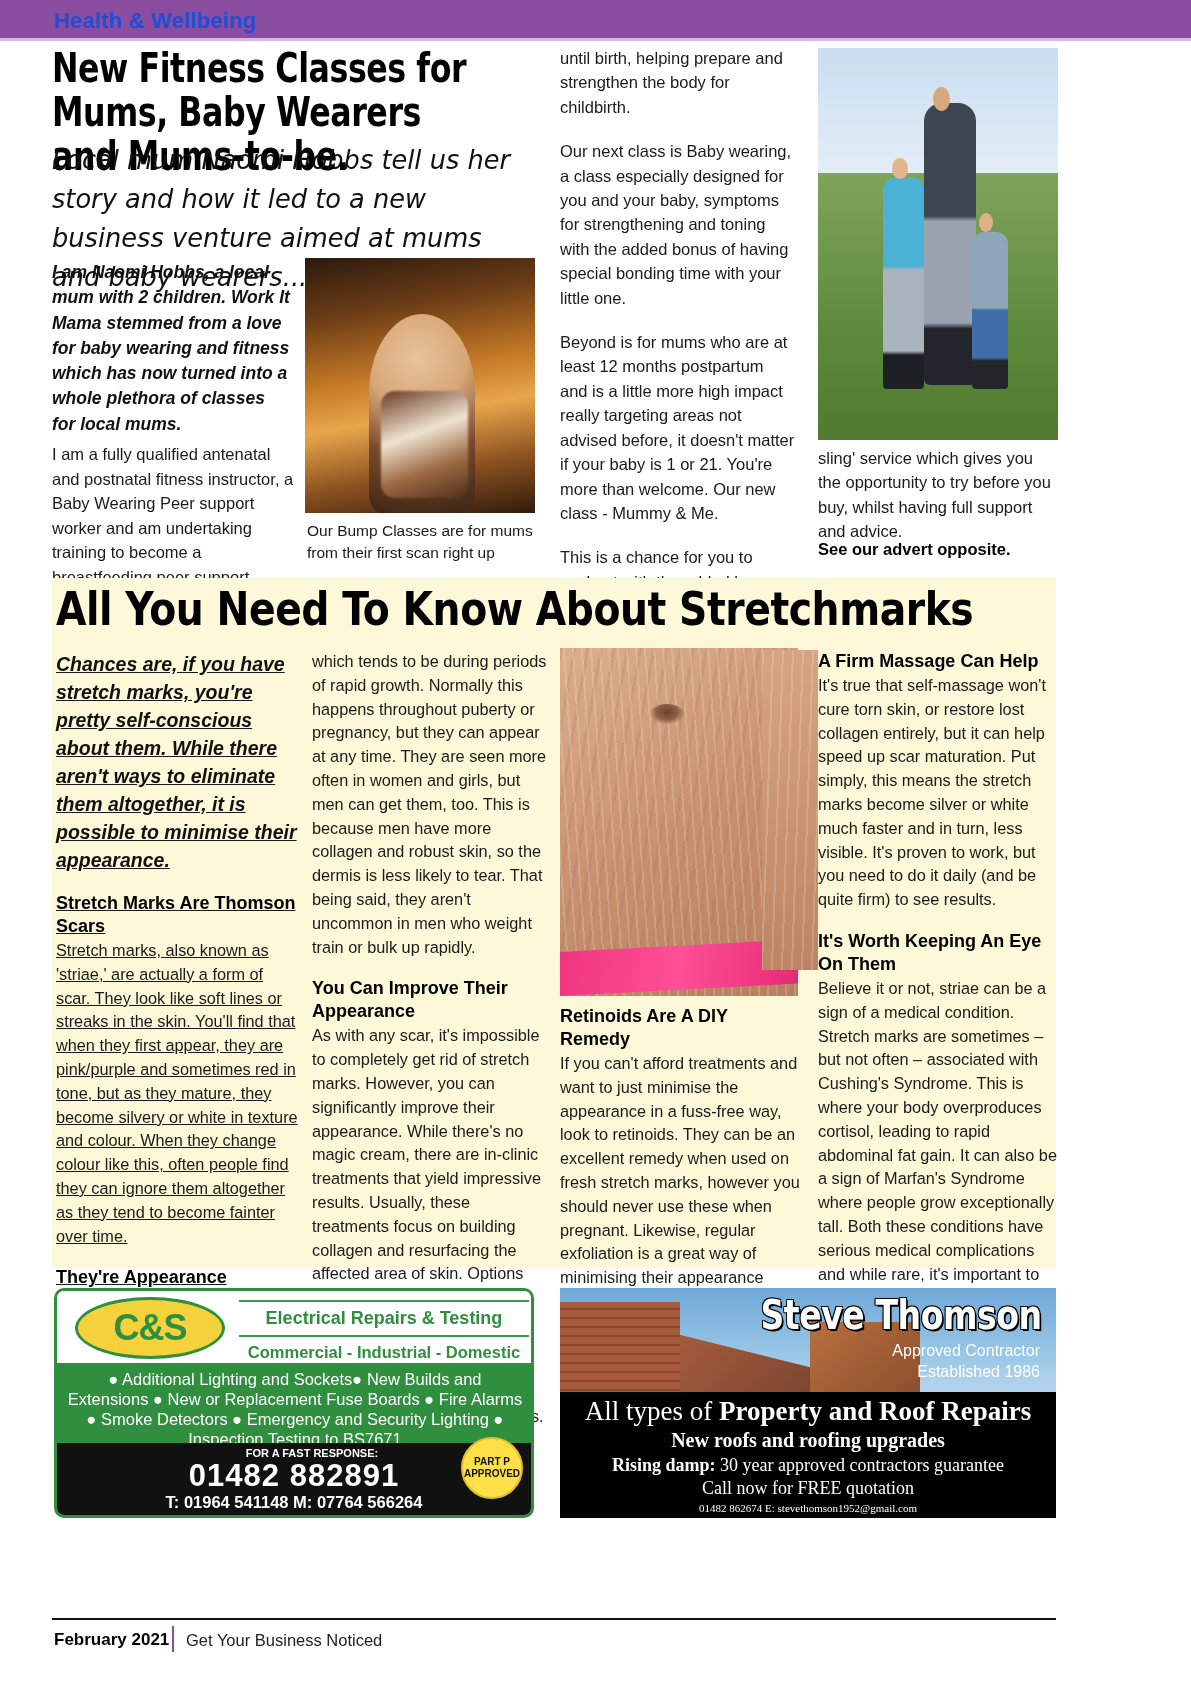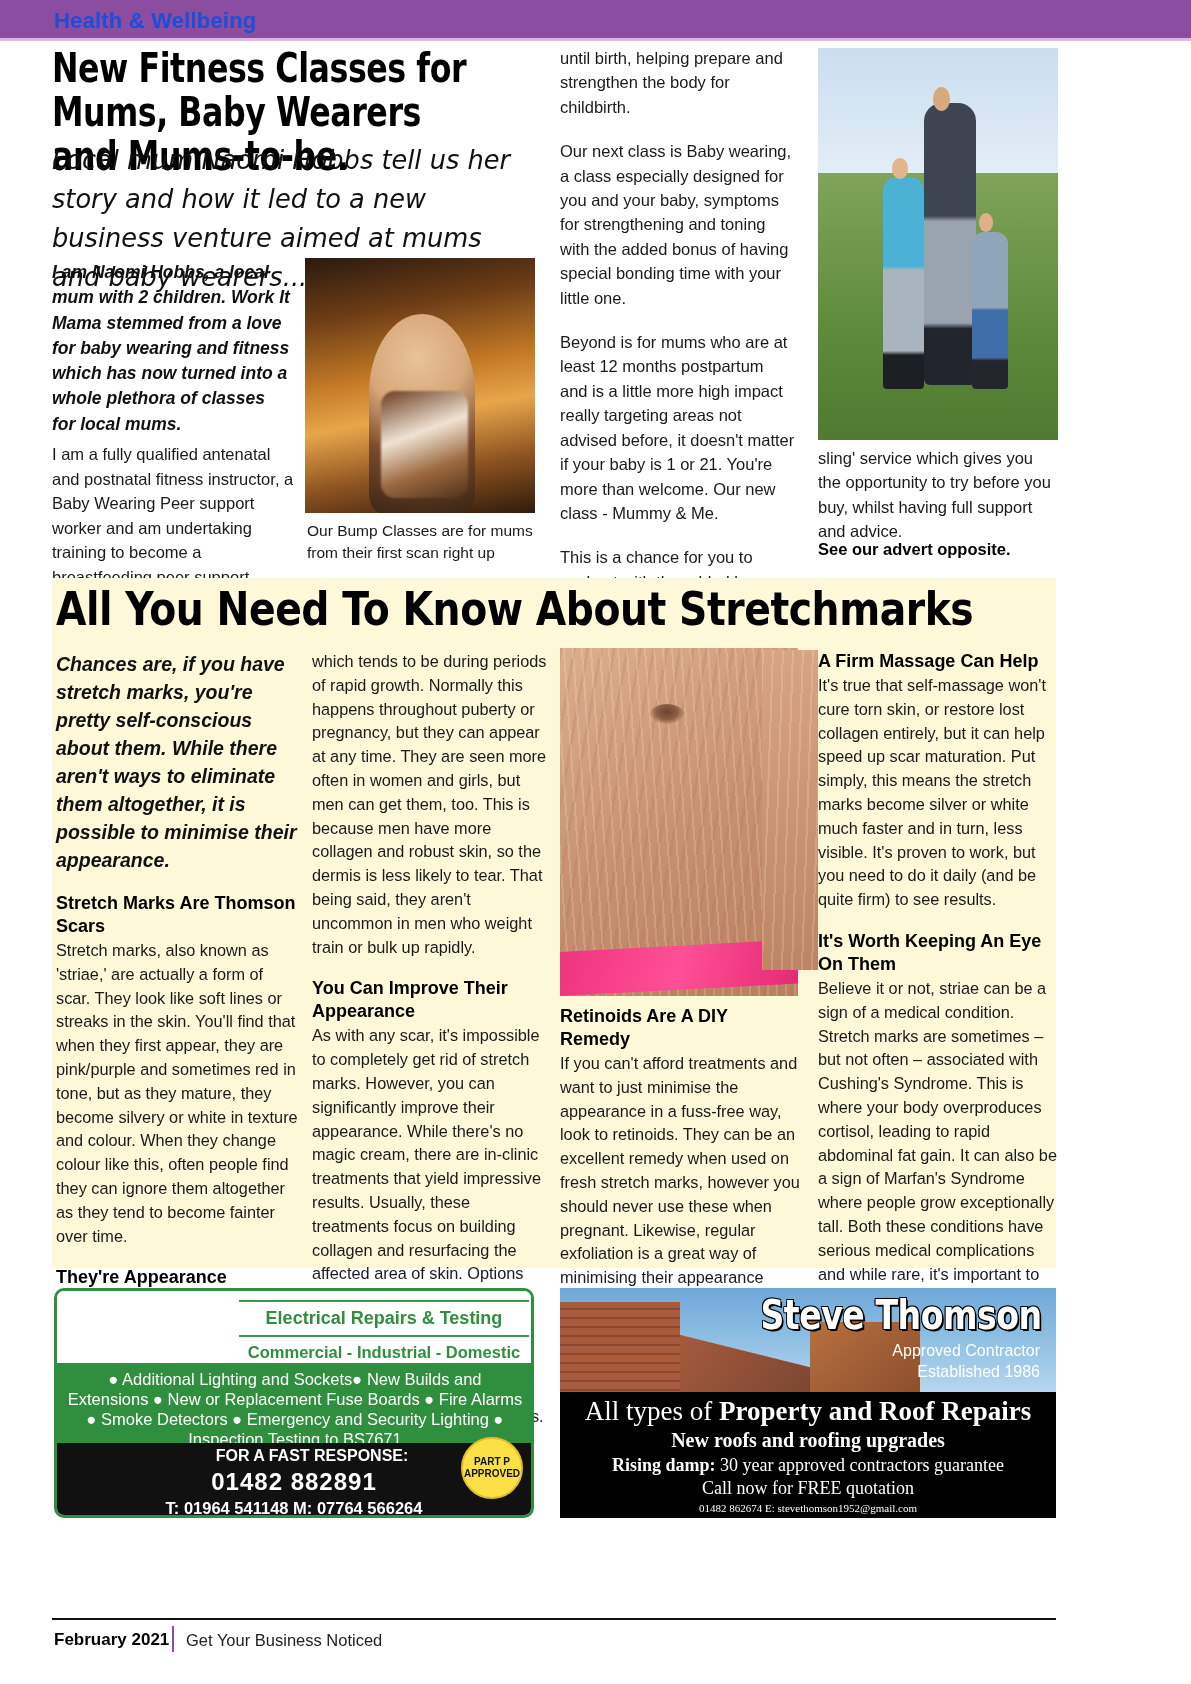--- a/index.html
+++ b/index.html
@@ -127,21 +127,21 @@
     font-weight: bold; font-size: 47px; line-height: 52px;
     letter-spacing: -0.5px; color: #000;
     transform: scaleX(0.93); transform-origin: left top;
     white-space: nowrap;
   }
   .sm-col { position: absolute; font-size: 16.3px; line-height: 23.8px; color: #1a1a1a; }
   .sm-col p { margin-bottom: 18px; }
   .sm-col h3 { font-size: 18px; line-height: 23px; font-weight: bold; color: #000; margin-bottom: 1px; }
   .sm-lead { font-size: 19.5px; line-height: 28px; font-weight: bold; font-style: italic; color: #111; }
 
-  #sm-col1 { left: 56px; top: 650px; width: 243px; }
+  #sm-col1 { left: 56px; top: 650px; width: 243px; text-decoration: underline; }
   #sm-col2 { left: 312px; top: 650px; width: 237px; }
   #sm-col3 { left: 560px; top: 1005px; width: 240px; }
   #sm-col4 { left: 818px; top: 650px; width: 240px; }
 
   .sm-photo {
     position: absolute; left: 560px; top: 648px; width: 238px; height: 348px;
     overflow:hidden;
     background: linear-gradient(160deg,#d8a98a 0%, #cf9c7b 35%, #c4907090 60%, #c08a6c 100%);
   }
   .sm-photo .skin {
@@ -186,22 +186,22 @@
   .cs-l1 { font-size:18px; font-weight:bold; color:#2f8f3f; text-align:center; padding:3px 0; }
   .cs-l2 { font-size:16.5px; font-weight:bold; color:#2f8f3f; text-align:center; padding:3px 0; }
   .cs-green {
     position:absolute; left:0; top:72px; width:100%; height:80px; background:#2f8f3f;
     color:#fff; font-size:16.5px; line-height:20px; padding:6px 8px 0 10px; text-align:center;
   }
   .cs-black {
     position:absolute; left:0; top:152px; width:100%; height:78px; background:#111; color:#fff;
     text-align:center;
   }
-  .cs-fast { font-size:16px; font-weight:bold; padding-top:4px;padding-left:36px; }
-  .cs-phone { font-size:24px; font-weight:bold; letter-spacing:1px; line-height:34px;text-align:center; }
+  .cs-fast { font-size:11px; font-weight:bold; padding-top:4px;padding-left:36px; }
+  .cs-phone { font-size:31px; font-weight:bold; letter-spacing:1px; line-height:34px;text-align:center; }
   .cs-mob { font-size:16.5px; font-weight:bold; }
   .cs-partp {
     position:absolute; right:8px; top:146px; width:62px; height:62px; border-radius:50%;
     background:#fde047; color:#111; font-size:10px; font-weight:bold; text-align:center;
     display:flex; flex-direction:column; align-items:center; justify-content:center; line-height:12px;
     border:2px solid #e2bf2a; z-index:5;
   }
 
   .ad-st {
     position: absolute; left: 560px; top: 1288px; width: 496px; height: 230px;
@@ -320,20 +320,23 @@
 
 <div class="sm-col" id="sm-col4">
   <h3>A Firm Massage Can Help</h3>
   <p>It's true that self-massage won't cure torn skin, or restore lost collagen entirely, but it can help speed up scar maturation. Put simply, this means the stretch marks become silver or white much faster and in turn, less visible. It's proven to work, but you need to do it daily (and be quite firm) to see results.</p>
   <h3>It's Worth Keeping An Eye On Them</h3>
   <p>Believe it or not, striae can be a sign of a medical condition. Stretch marks are sometimes – but not often – associated with Cushing's Syndrome. This is where your body overproduces cortisol, leading to rapid abdominal fat gain. It can also be a sign of Marfan's Syndrome where people grow exceptionally tall. Both these conditions have serious medical complications and while rare, it's important to consult your doctor if you're concerned or feel your stretch marks and the aforementioned symptoms are worsening.</p>
 </div>
 
 <div class="ad-cs">
   <div class="cs-top">
+    <div class="cs-logo">
+      <span>C&amp;S</span>
+    </div>
     <div class="cs-lines">
       <div class="cs-rule"></div>
       <div class="cs-l1">Electrical Repairs &amp; Testing</div>
       <div class="cs-rule"></div>
       <div class="cs-l2">Commercial - Industrial - Domestic</div>
       <div class="cs-rule"></div>
     </div>
   </div>
   <div class="cs-green">● Additional Lighting and Sockets● New Builds and Extensions ● New or Replacement Fuse Boards ● Fire Alarms ● Smoke Detectors ● Emergency and Security Lighting ● Inspection Testing to BS7671</div>
   <div class="cs-black">

